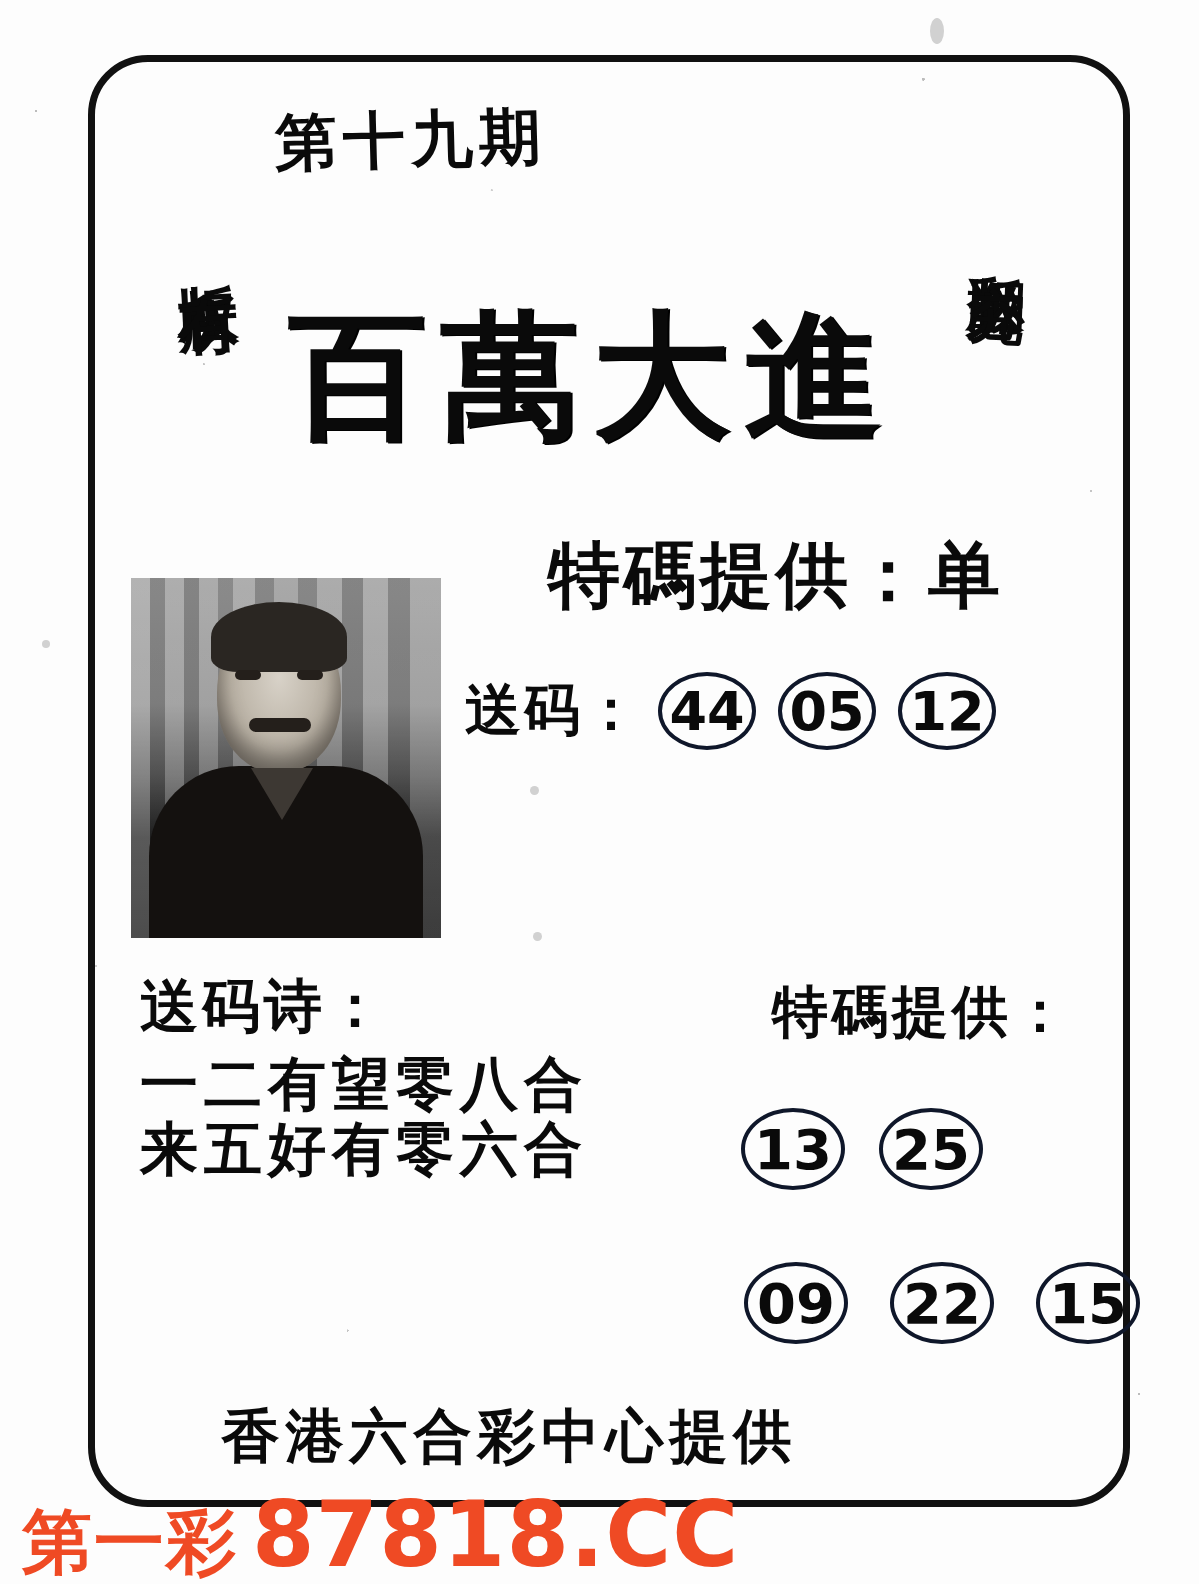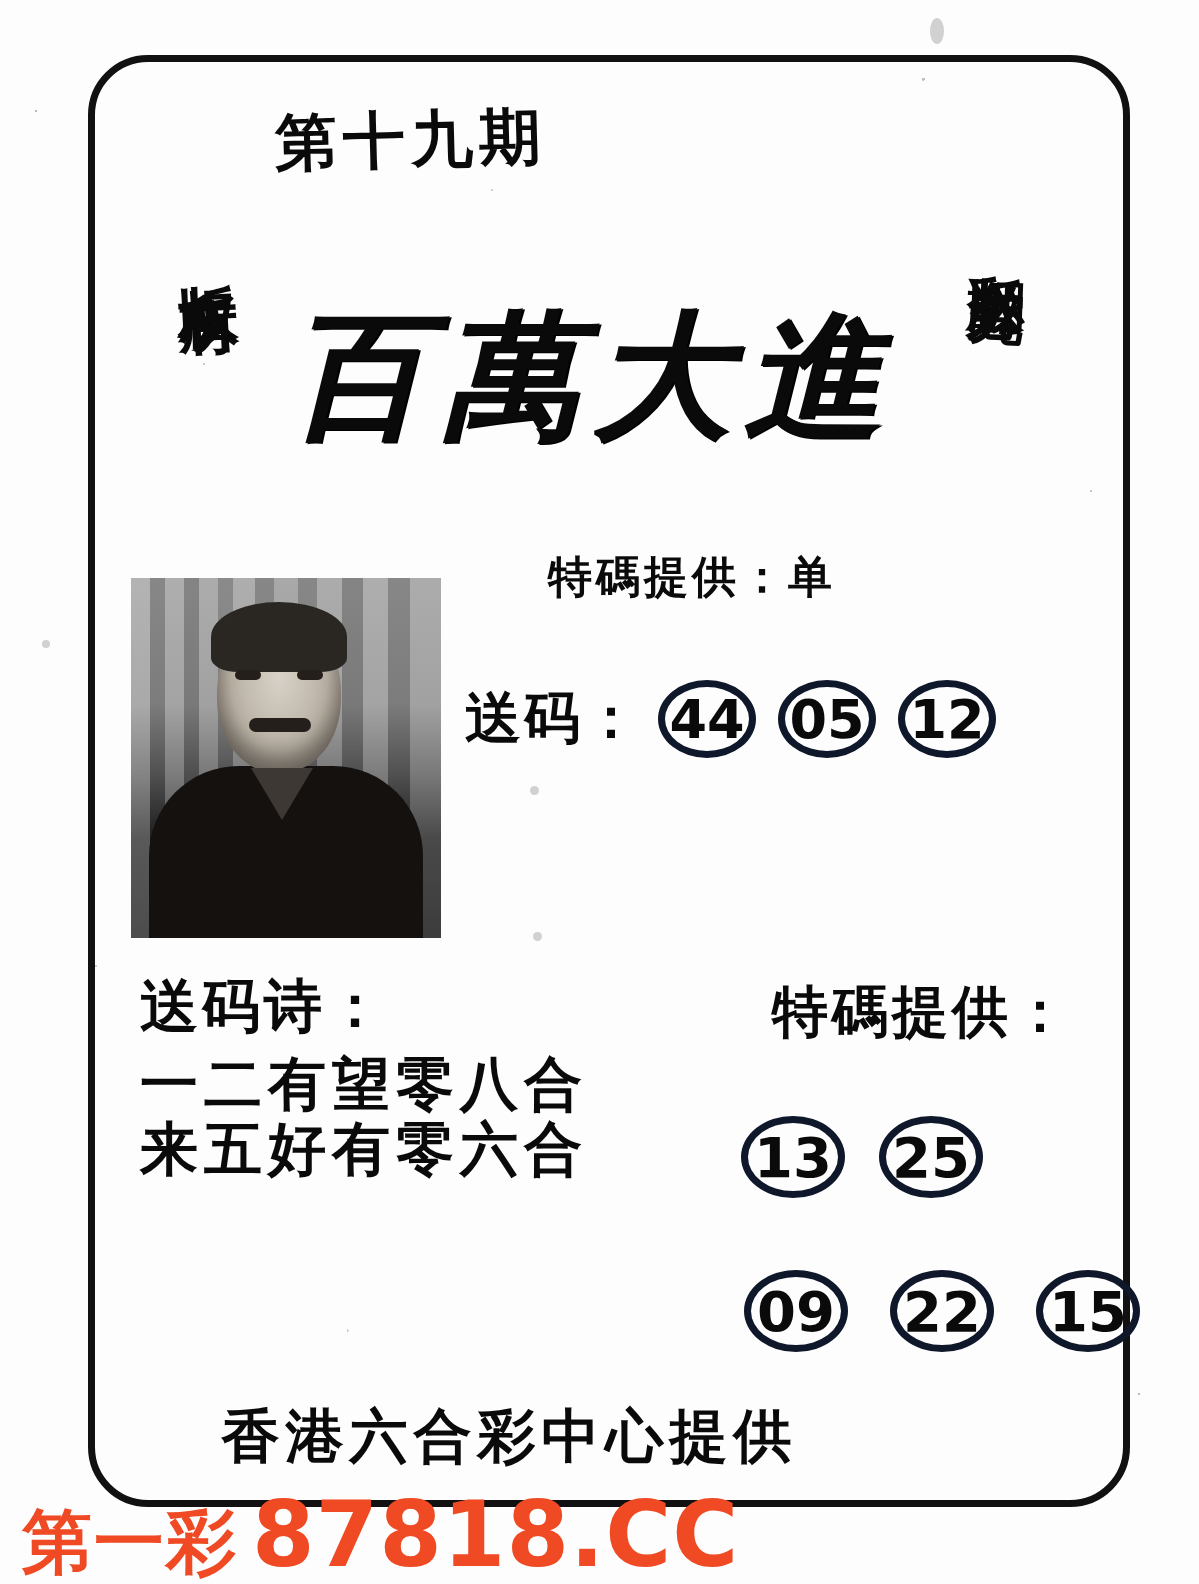--- a/index.html
+++ b/index.html
@@ -90,32 +90,30 @@
     left: 262px;
     top: 285px;
     width: 660px;
     text-align: center;
     font-size: 138px;
     font-weight: bold;
     letter-spacing: 14px;
     font-family: "DejaVu Serif", "Liberation Serif", serif;
     white-space: nowrap;
     text-shadow: 2px 1px 0 #000;
-    font-style: italic;
   }
 
   .special-line {
     position: absolute;
     left: 548px;
     top: 528px;
-    font-size: 44px;
-    font-weight: bold;
-    letter-spacing: 4px;
-    font-family: "DejaVu Serif", "Liberation Serif", serif;
-    margin-top: 20px;
+    font-size: 72px;
+    font-weight: bold;
+    letter-spacing: 4px;
+    font-family: "DejaVu Serif", "Liberation Serif", serif;
   }
 
   .portrait {
     position: absolute;
     left: 131px;
     top: 578px;
     width: 310px;
     height: 360px;
     background:
       linear-gradient(90deg, rgba(255,255,255,0.25) 0 6%, rgba(0,0,0,0.12) 6% 11%, rgba(255,255,255,0.2) 11% 17%, rgba(0,0,0,0.14) 17% 22%, rgba(255,255,255,0.18) 22% 28%, rgba(0,0,0,0.10) 28% 33%, rgba(255,255,255,0.2) 33% 40%, rgba(0,0,0,0.12) 40% 46%, rgba(255,255,255,0.15) 46% 54%, rgba(0,0,0,0.12) 54% 60%, rgba(255,255,255,0.18) 60% 68%, rgba(0,0,0,0.14) 68% 75%, rgba(255,255,255,0.2) 75% 83%, rgba(0,0,0,0.12) 83% 90%, rgba(255,255,255,0.18) 90% 100%),
@@ -189,29 +187,29 @@
   }
   .send-line .lbl {
     font-size: 56px;
     font-weight: bold;
     letter-spacing: 3px;
     font-family: Liberation Mono, monospace;
   }
   .ball {
     width: 98px;
     height: 78px;
-    border: 7px solid #0f172a;
+    border: 4px solid #0f172a;
     border-radius: 50%;
     display: flex;
     align-items: center;
     justify-content: center;
     font-size: 54px;
     font-weight: bold;
     font-family: "DejaVu Sans", "Liberation Sans", sans-serif;
-    margin: 8px 6px;
+    margin: 0 6px;
     box-sizing: border-box;
   }
 
   .zodiac-line {
     position: absolute;
     left: 493px;
     top: 818px;
     font-size: 56px;
     font-weight: bold;
     letter-spacing: 4px;

